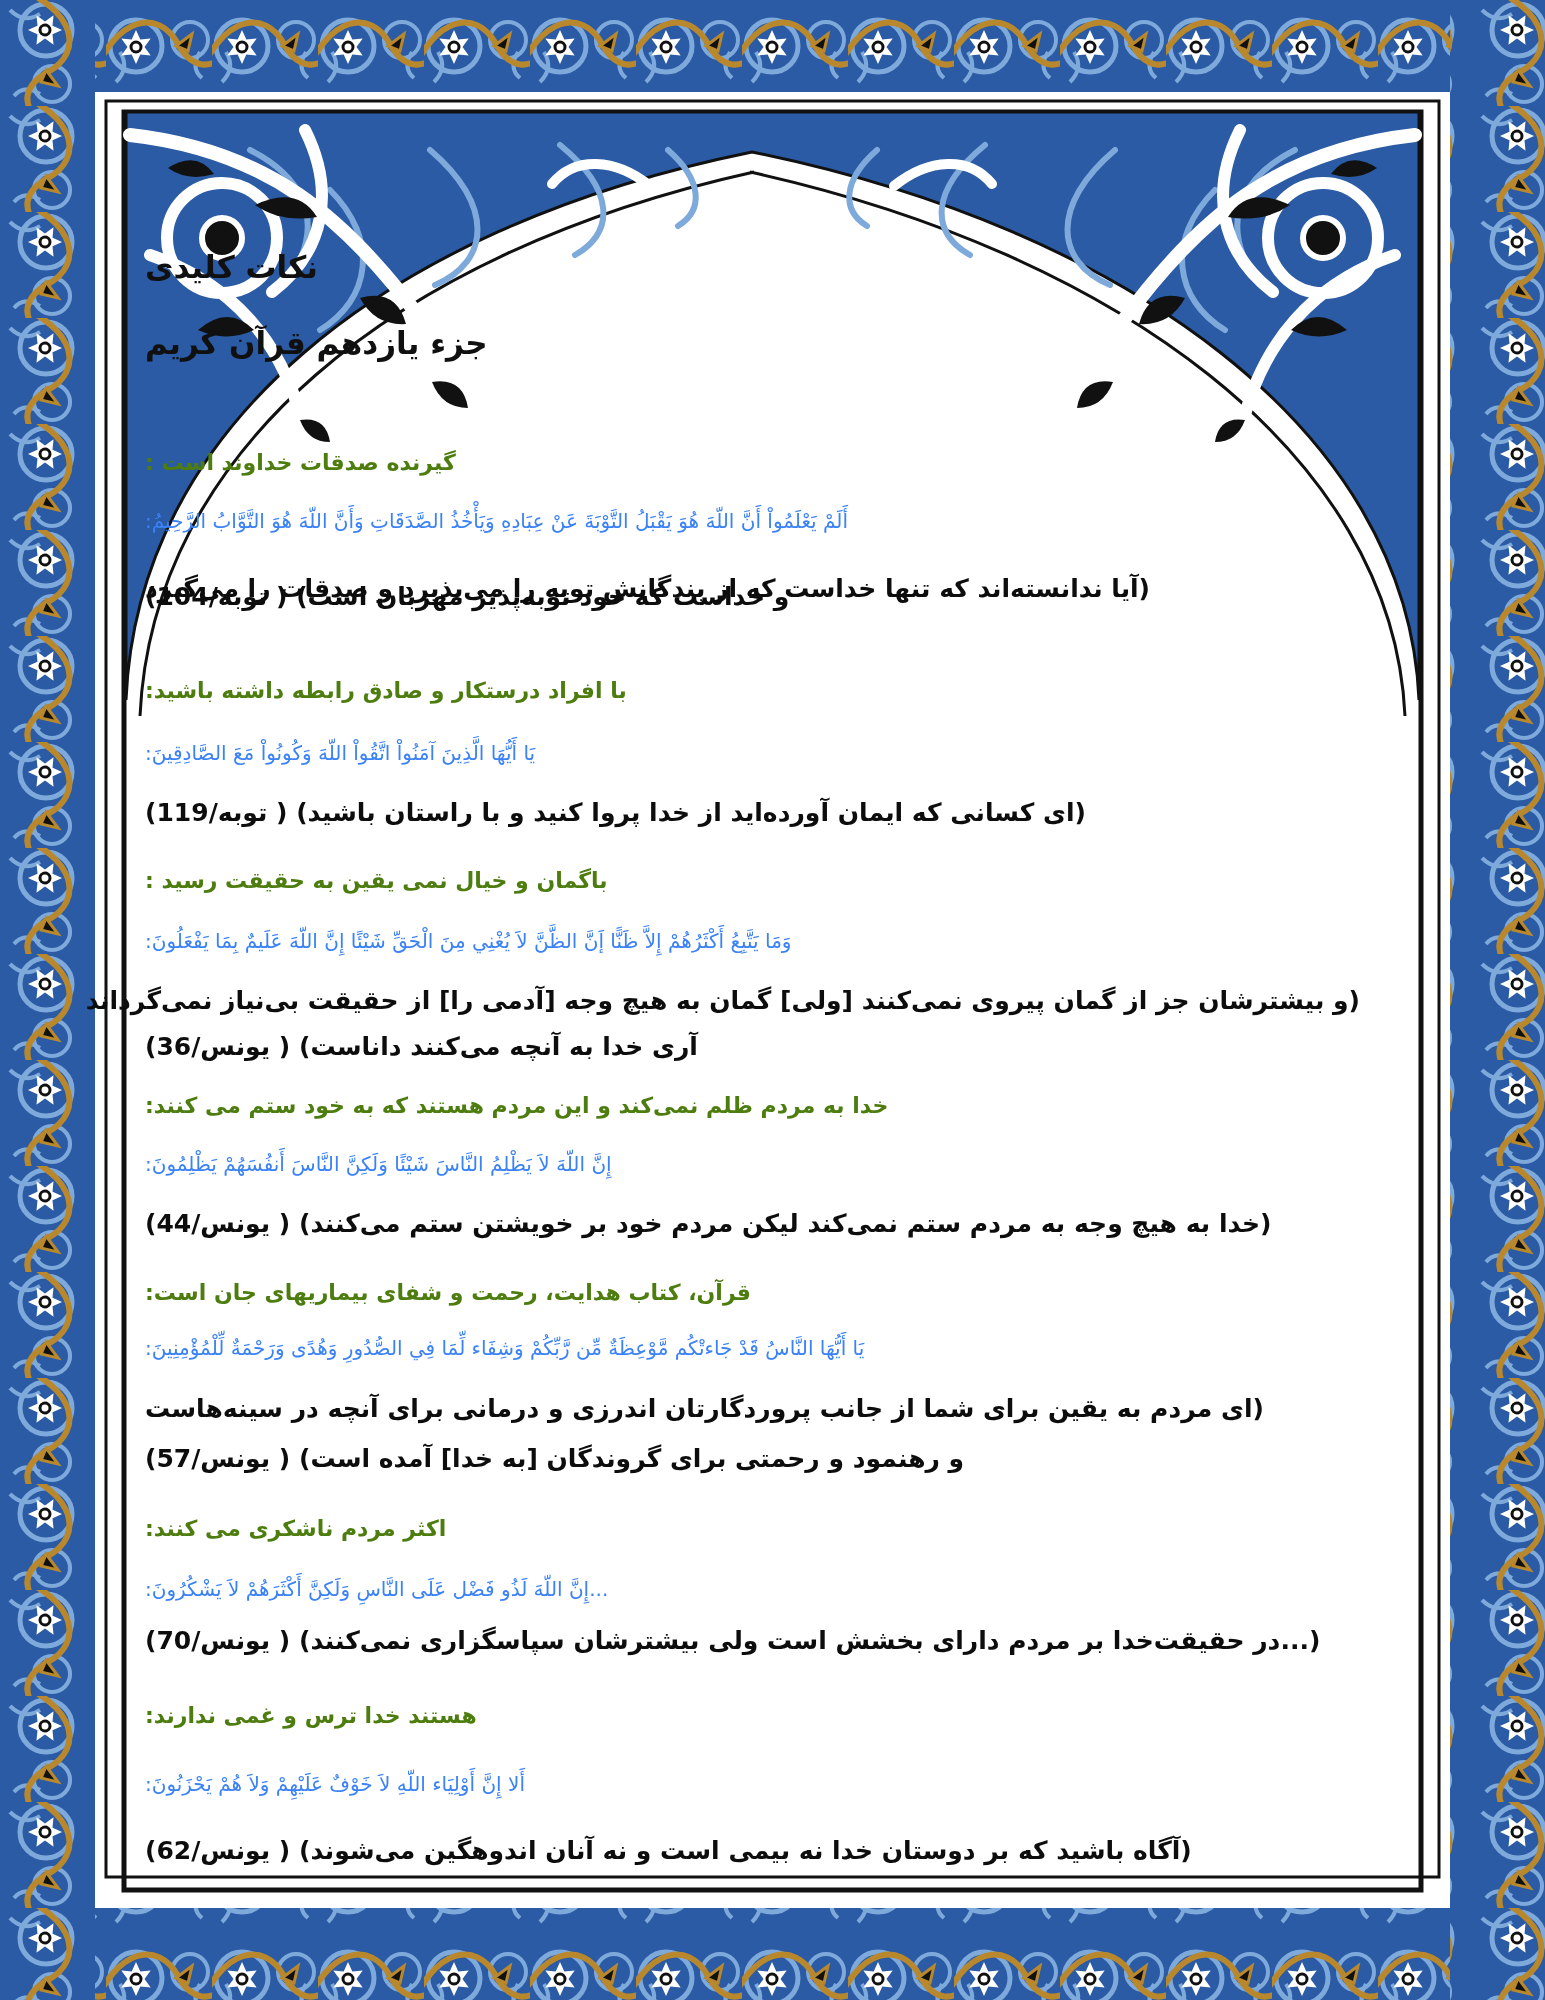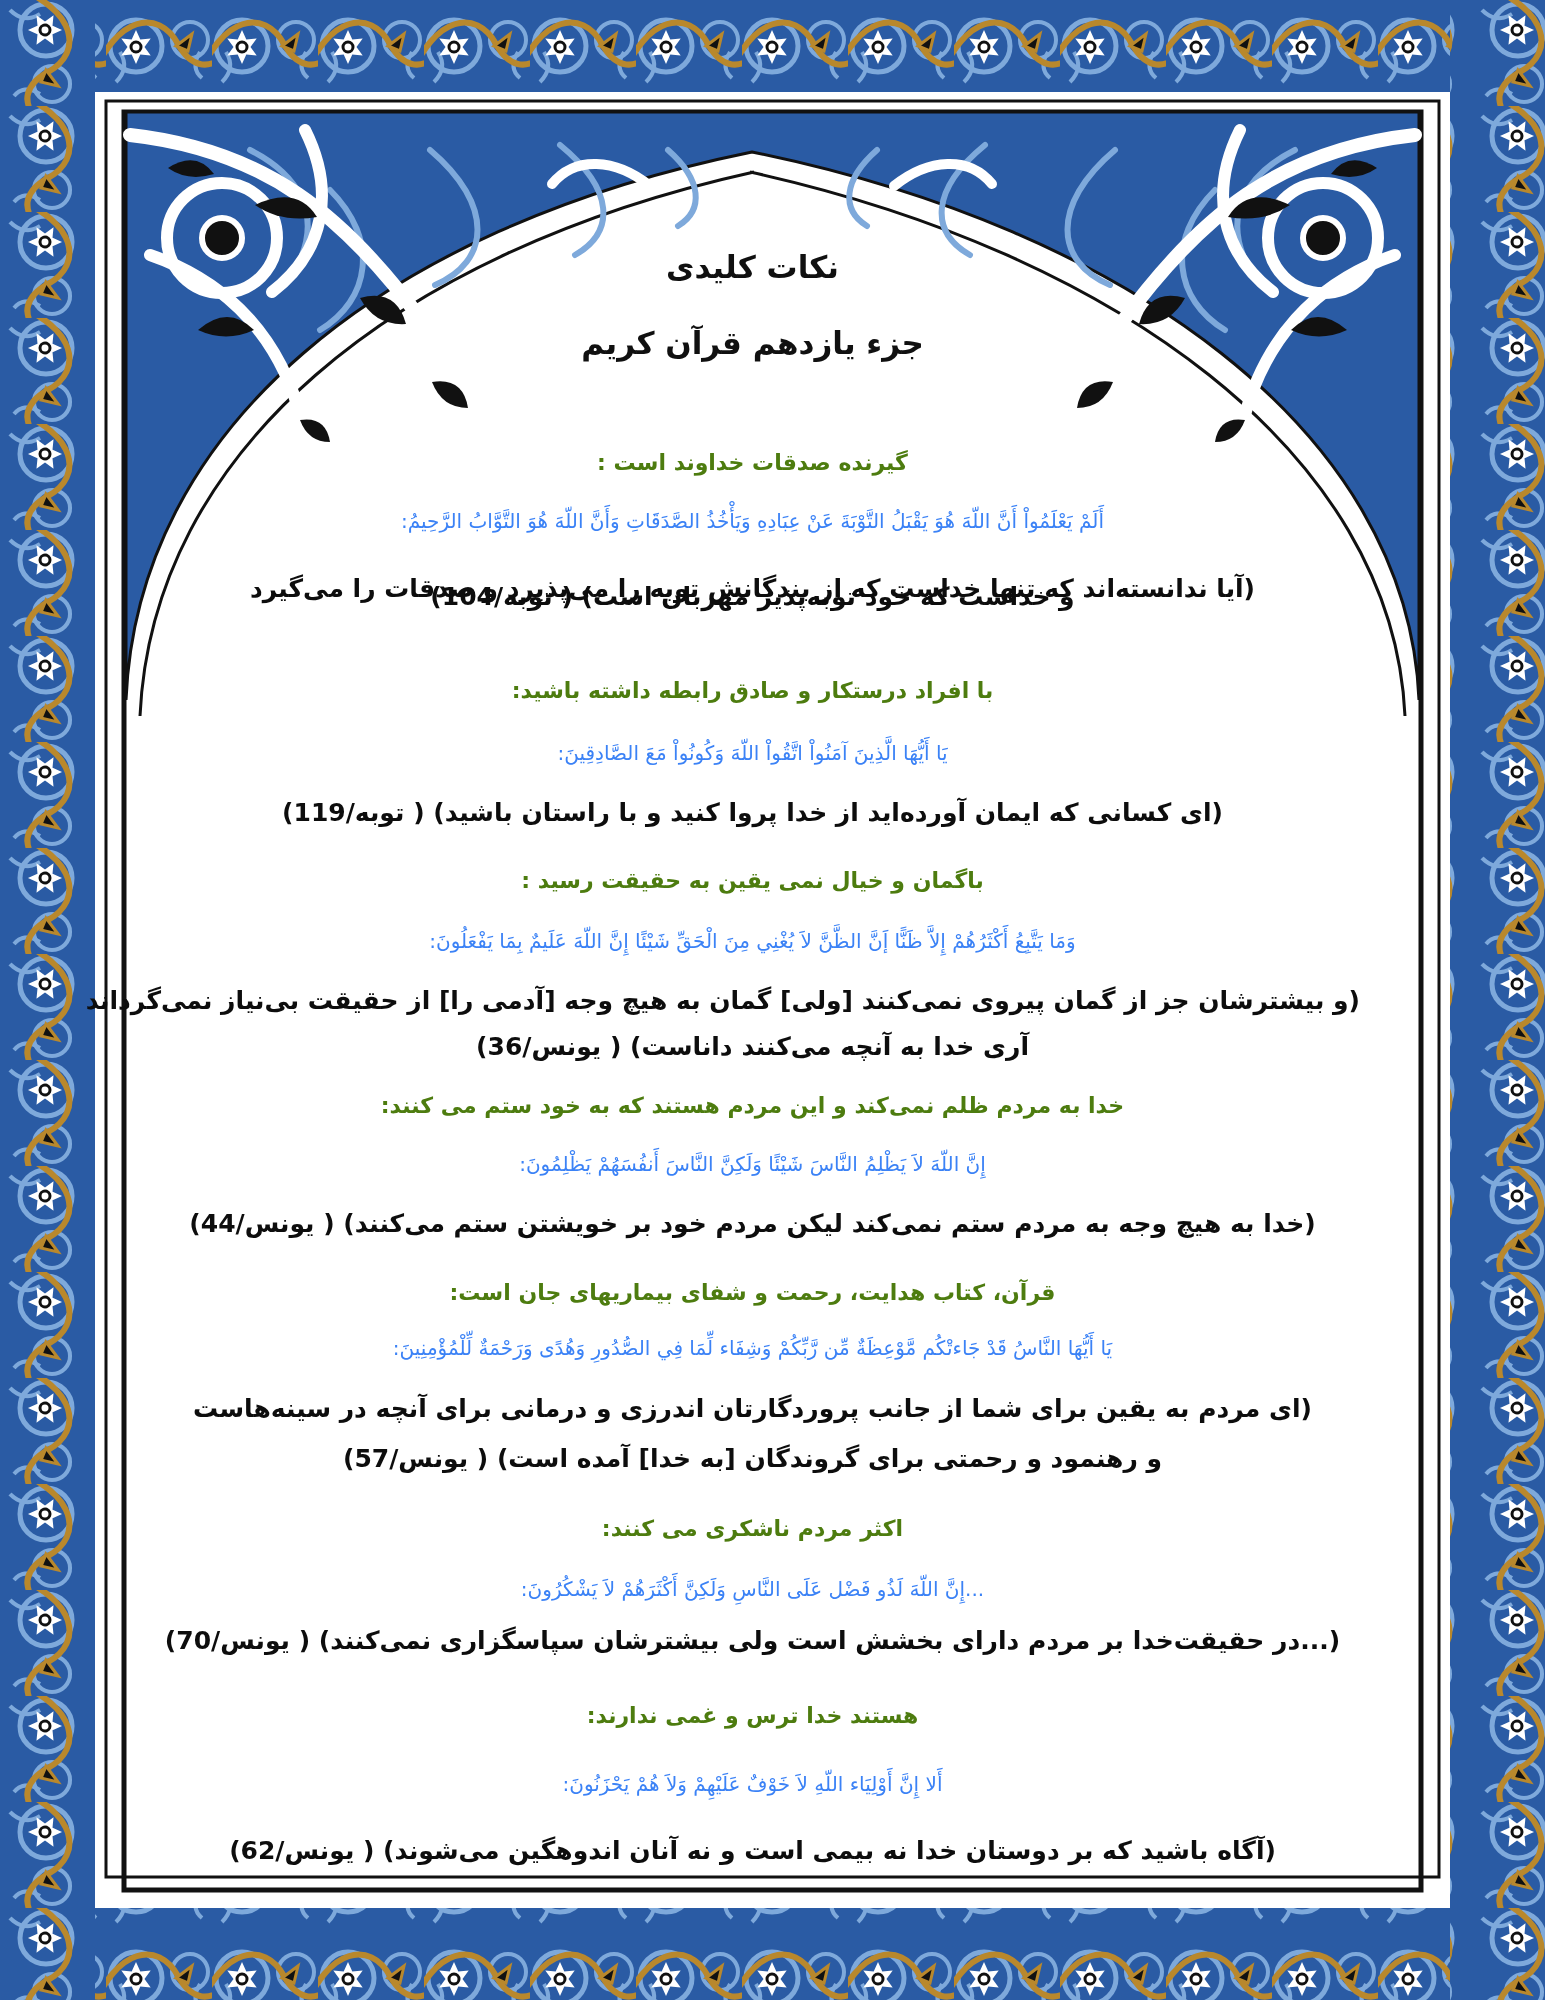--- a/index.html
+++ b/index.html
@@ -4,21 +4,21 @@
 <style>
   html,body{margin:0;padding:0;}
   body{
     width:1545px;height:2000px;position:relative;overflow:hidden;
     background:#ffffff;
     font-family:"DejaVu Sans",sans-serif;
   }
   #ornament{position:absolute;left:0;top:0;width:1545px;height:2000px;}
   .line{
     position:absolute;left:145px;width:1215px;
-    text-align:center;direction:rtl;line-height:46px;white-space:nowrap;
+    text-align:left;direction:rtl;line-height:46px;white-space:nowrap;
   }
   .title{font-size:31px;font-weight:bold;color:#101010;}
   .heading{font-size:22px;font-weight:bold;color:#4d7c0f;}
   .verse{font-size:20px;font-weight:400;color:#3b82f6;}
   .trans{font-size:25px;font-weight:bold;color:#0d0d0d;}
 </style>
 </head>
 <body>
 
 <svg id="ornament" viewBox="0 0 1545 2000" xmlns="http://www.w3.org/2000/svg" aria-hidden="true">

